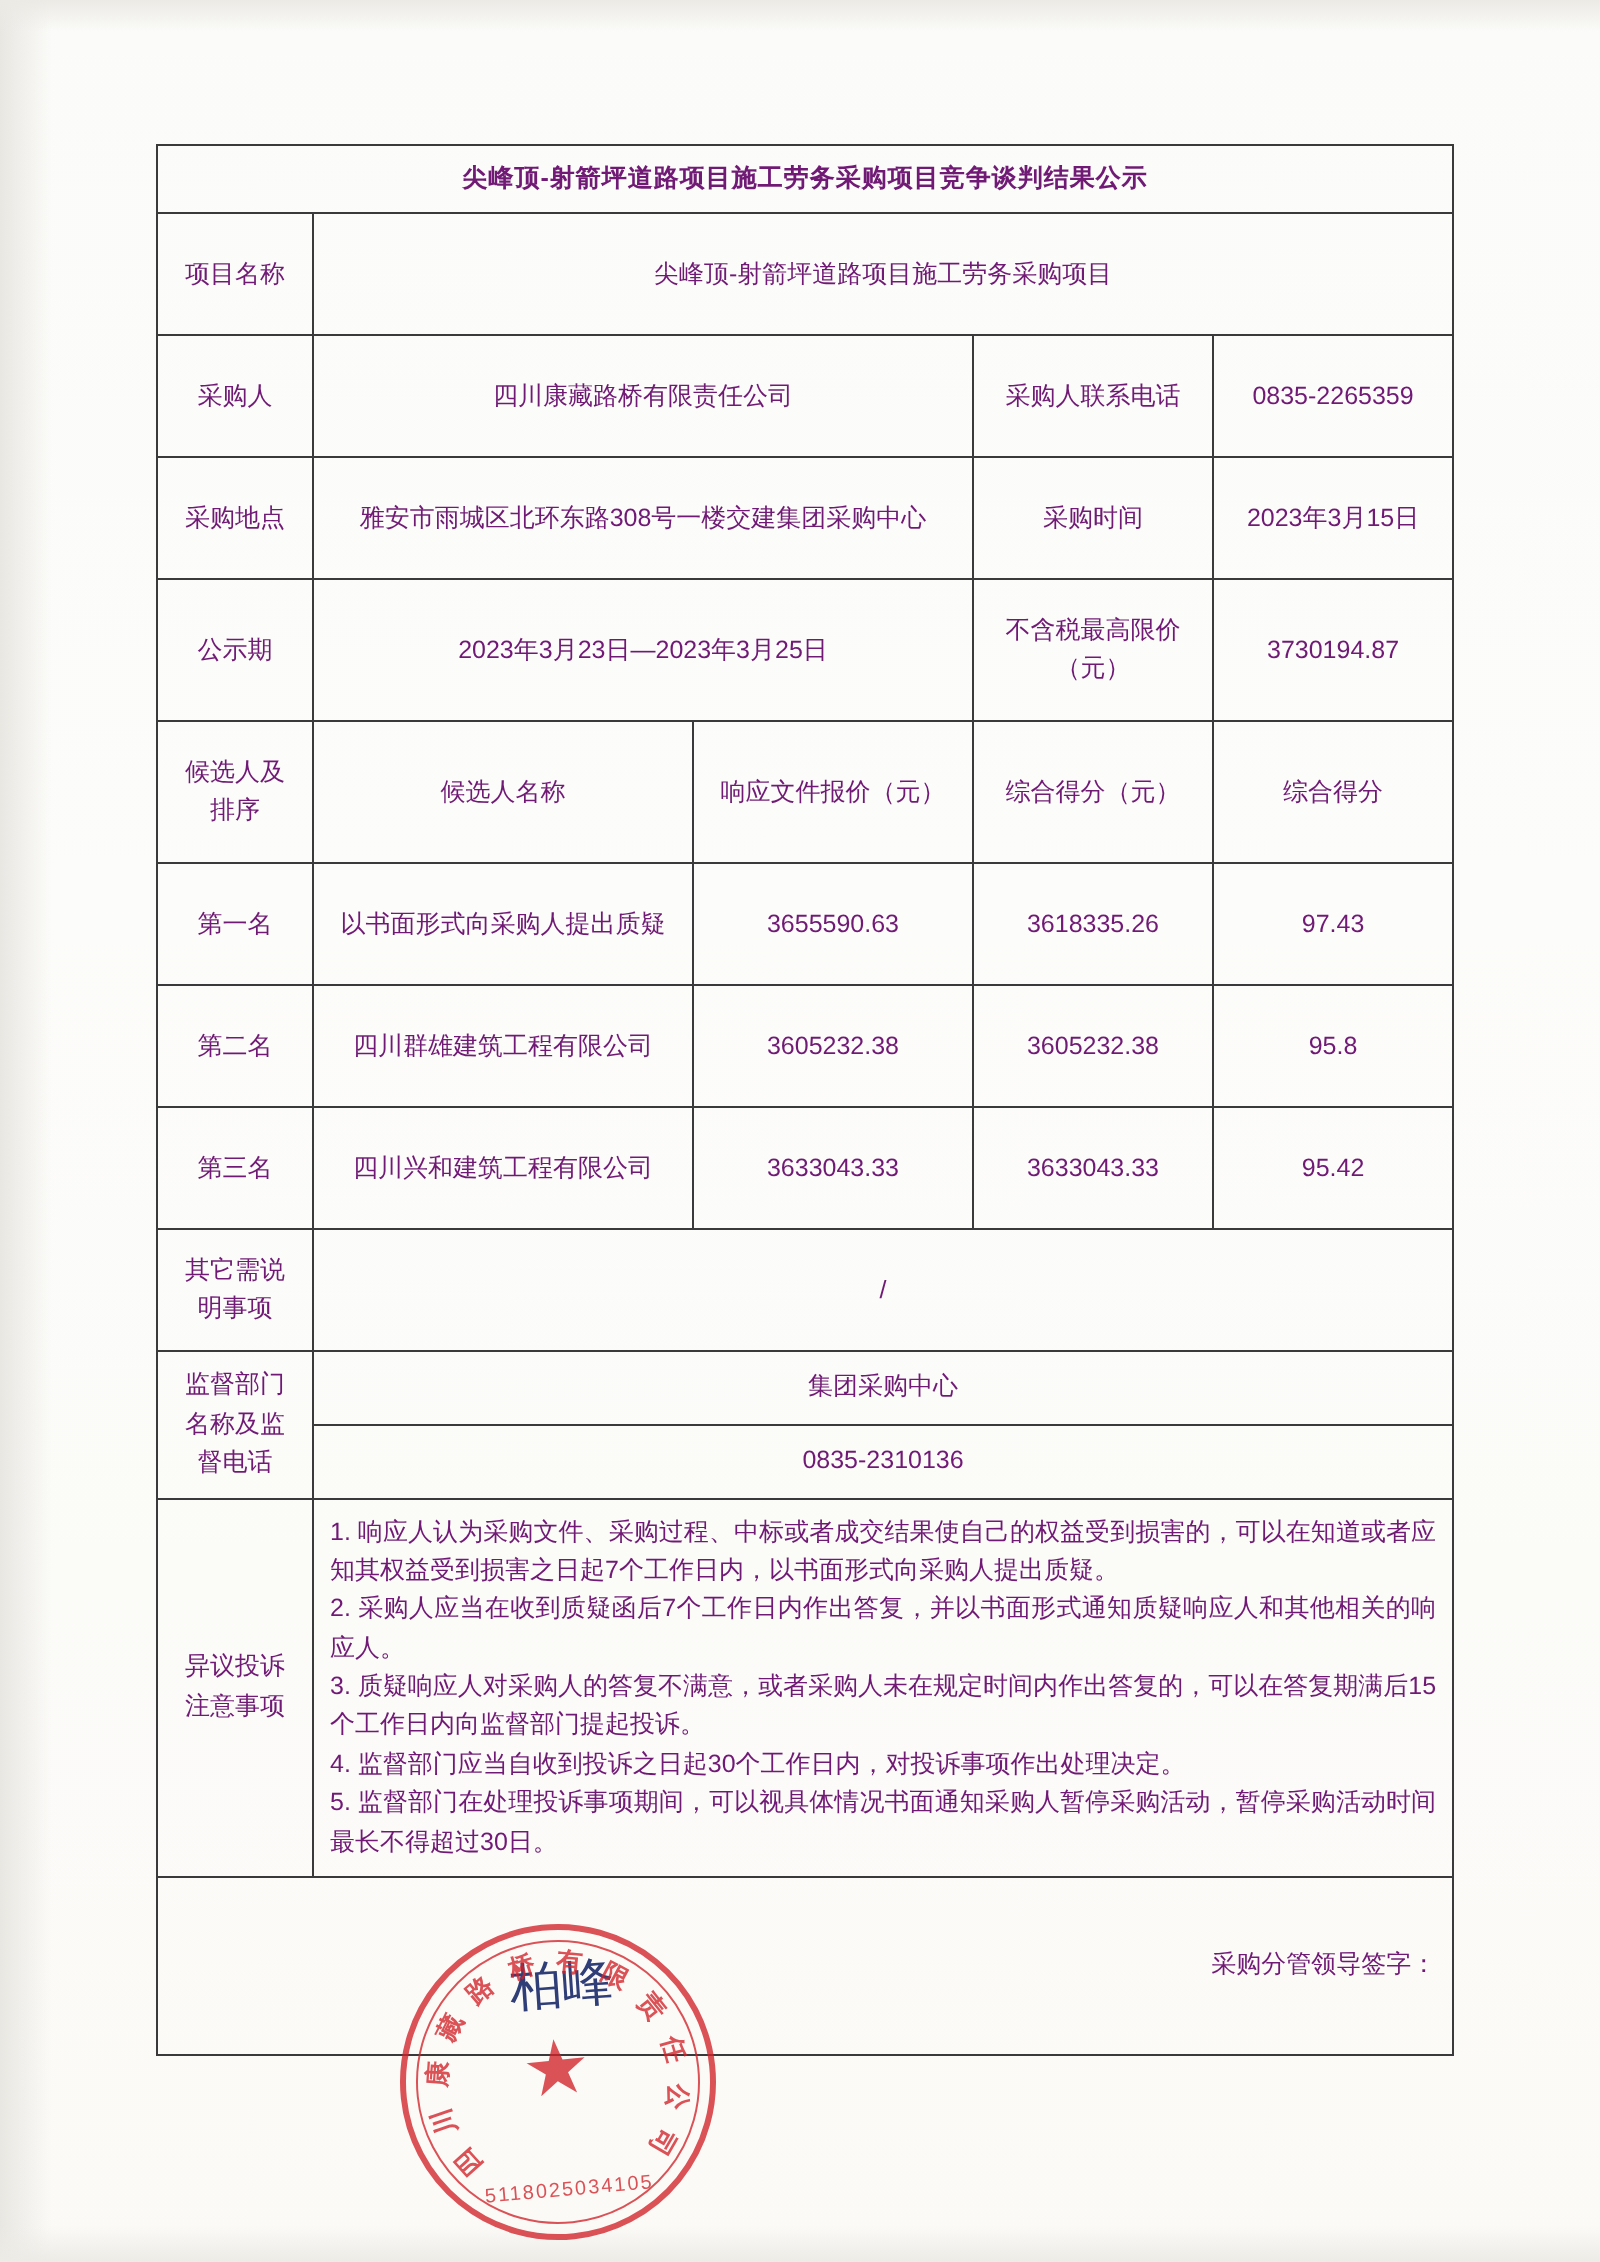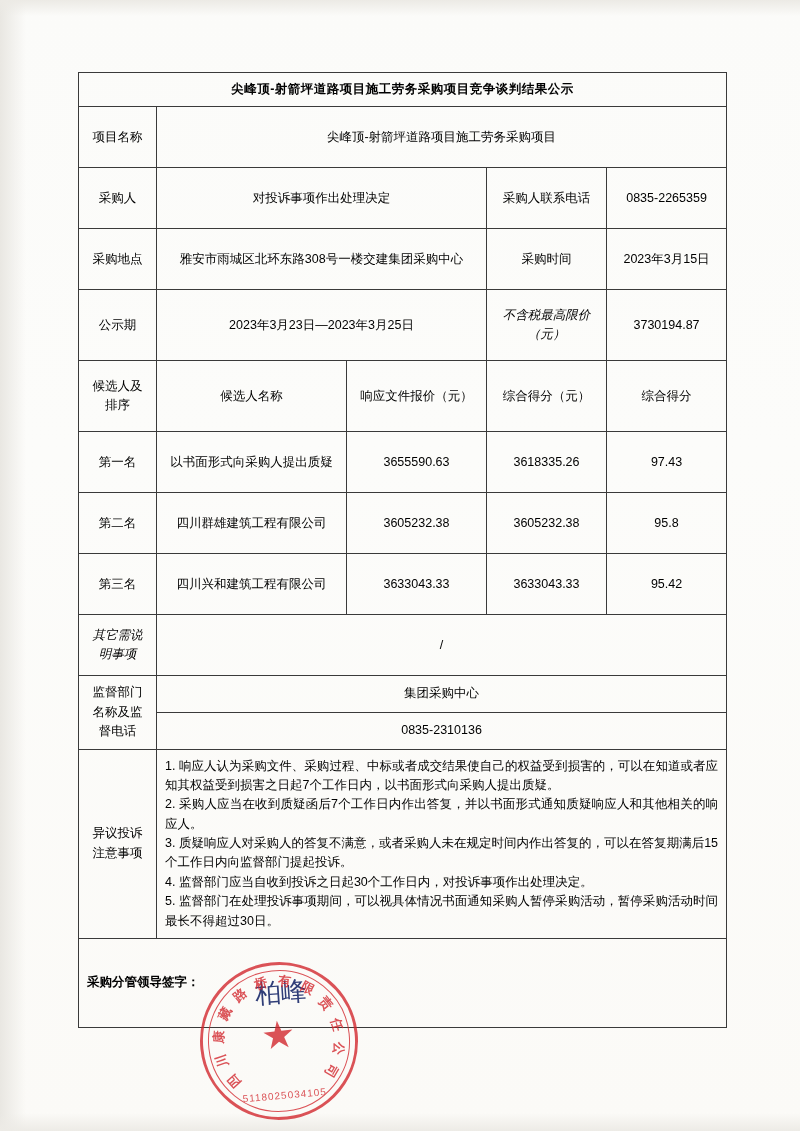--- a/index.html
+++ b/index.html
@@ -39,21 +39,21 @@
     border-collapse: collapse;
     table-layout: fixed;
     background: transparent;
   }
   table.doc td {
     border: 1px solid #3a3a3a;
     padding: 7px 8px;
     font-size: 12.5px;
     line-height: 1.55;
     vertical-align: middle;
-    color: #000000;
+    color: #701a75;
   }
   .title-cell {
     text-align: center;
     font-size: 17.5px;
     font-weight: bold;
     letter-spacing: 0.5px;
     padding: 24px 6px 24px 6px;
     line-height: 1.4;
   }
   .lbl {
@@ -83,33 +83,31 @@
     padding: 10px 12px 12px 12px;
     line-height: 1.85;
     font-size: 12.5px;
     text-align: justify;
   }
   .note-cell p {
     margin: 0;
   }
   .sign-cell {
     height: 74px;
-    text-align: left;
+    text-align: right;
     padding-left: 10px;
     vertical-align: middle;
     position: relative;
-    font-weight: bold;
   }
   .slash {
     text-align: center;
     font-size: 13px;
   }
   .two-line {
     line-height: 1.5;
-    font-style: italic;
   }
 
   
   .seal {
     position: absolute;
     left: 200px;
     top: 962px;
     width: 152px;
     height: 152px;
     border-radius: 50%;
@@ -209,21 +207,21 @@
           <td class="title-cell" colspan="5">尖峰顶-射箭坪道路项目施工劳务采购项目竞争谈判结果公示</td>
         </tr>
 
         <tr>
           <td class="lbl mid">项目名称</td>
           <td class="val" colspan="4">尖峰顶-射箭坪道路项目施工劳务采购项目</td>
         </tr>
 
         <tr>
           <td class="lbl mid">采购人</td>
-          <td class="val" colspan="2">对投诉事项作出处理决定</td>
+          <td class="val" colspan="2">四川康藏路桥有限责任公司</td>
           <td class="lbl">采购人联系电话</td>
           <td class="ctr">0835-2265359</td>
         </tr>
 
         <tr>
           <td class="lbl mid">采购地点</td>
           <td class="val" colspan="2">雅安市雨城区北环东路308号一楼交建集团采购中心</td>
           <td class="lbl">采购时间</td>
           <td class="ctr">2023年3月15日</td>
         </tr>

